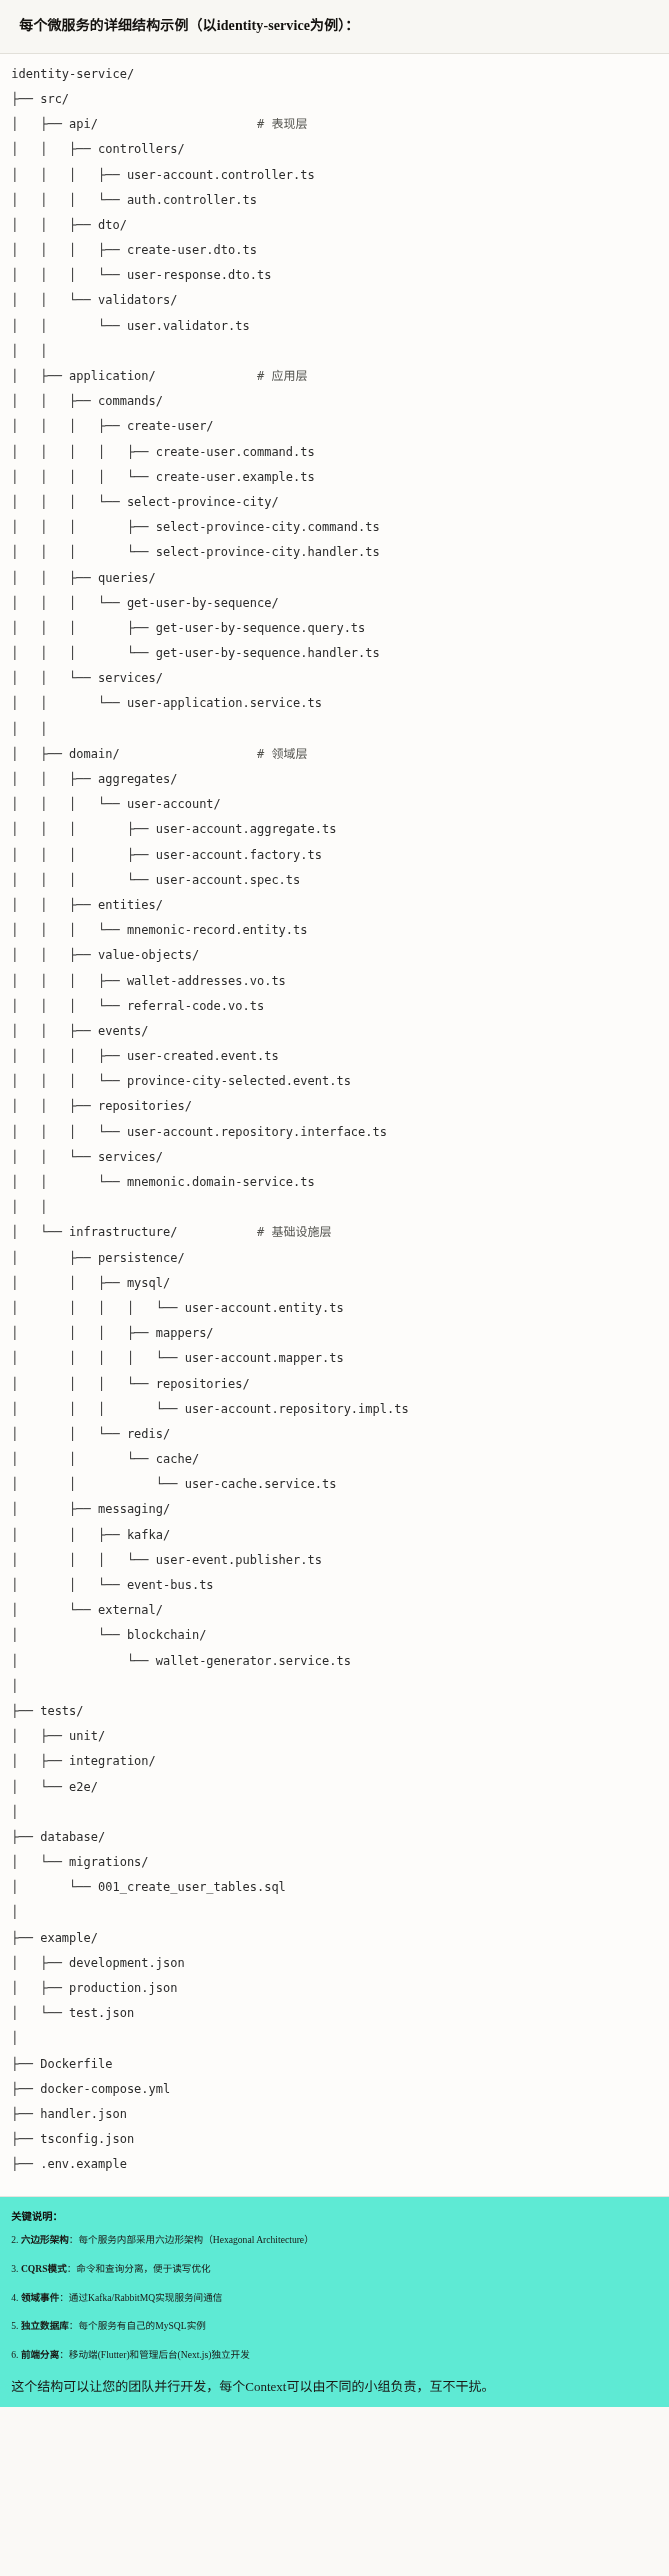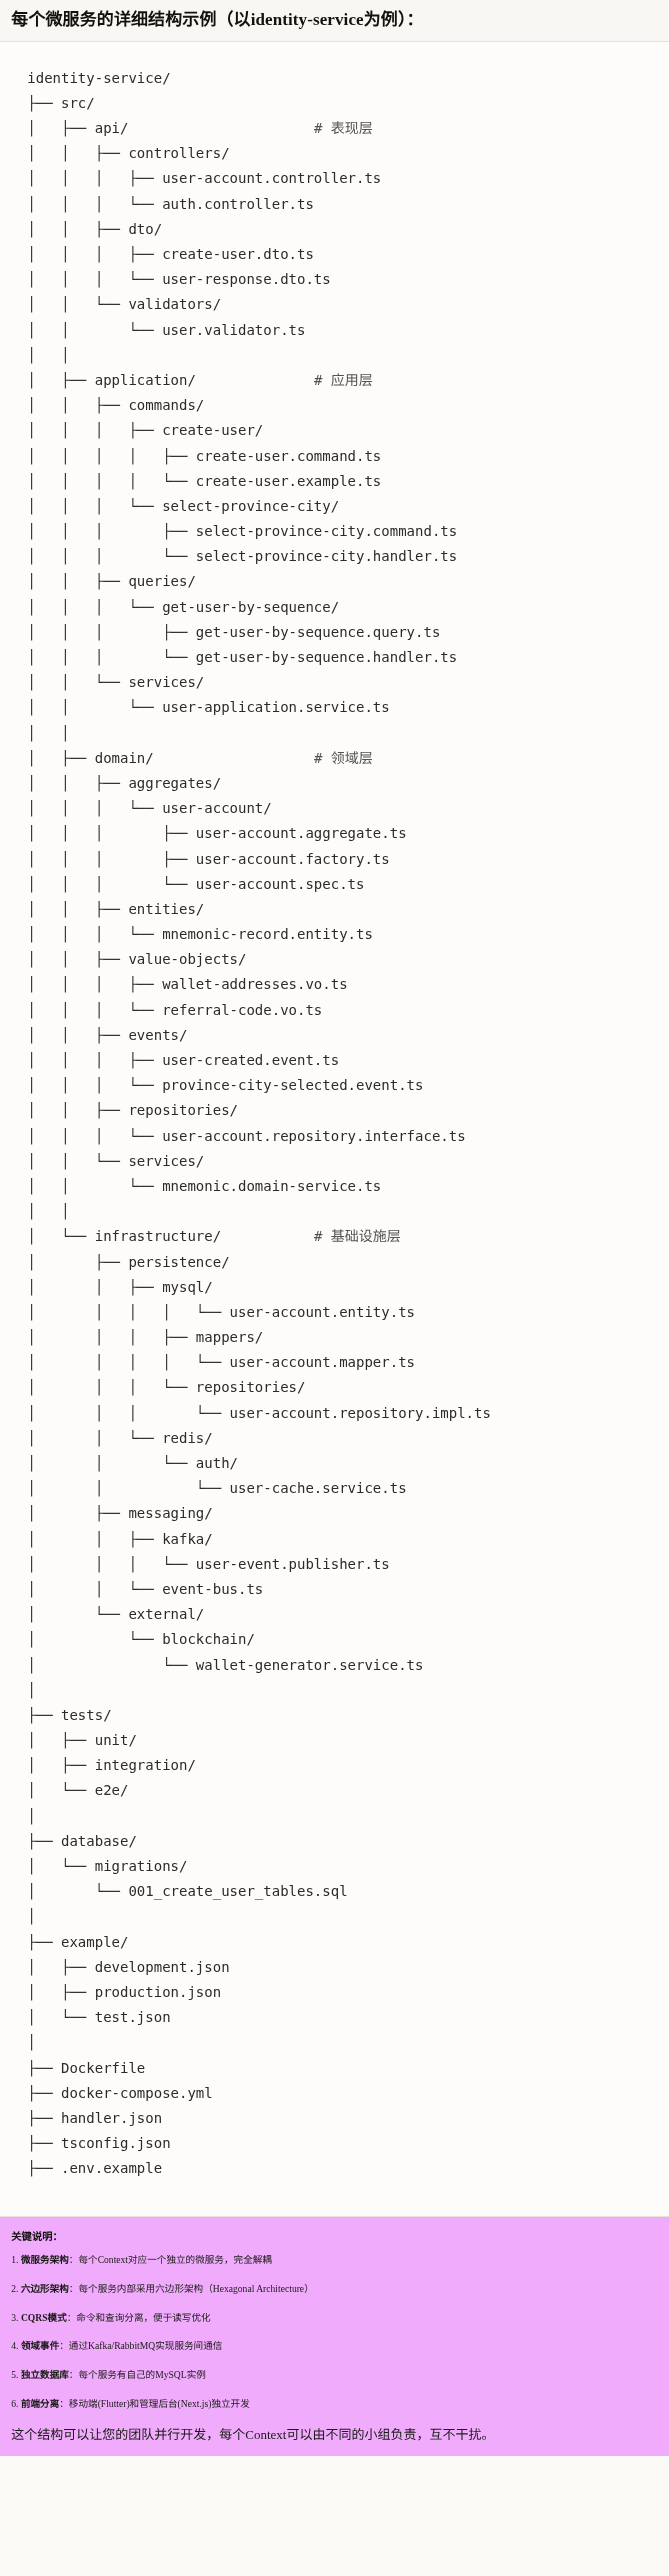--- a/index.html
+++ b/index.html
@@ -23,61 +23,61 @@
 
   
   .header-band {
     box-sizing: border-box;
     width: 100%;
     padding: 8.8px 11.3px 10px 11.3px;
     background: #f8f7f3;
     border-bottom: 0.6px solid #e2e0d9;
   }
   .doc-title {
-    margin: 0;
+    margin: 8px;
     font-family: "Liberation Serif", "DejaVu Serif", serif;
     font-weight: bold;
-    font-size: 17px;
+    font-size: 14px;
     line-height: 1.3;
     letter-spacing: 0.1px;
     color: #14120f;
   }
 
   
   .tree-block {
     box-sizing: border-box;
     width: 100%;
     background: #fdfcfa;
     padding: 13.8px 11.3px 12.5px 11.3px;
     border-bottom: 0.6px solid #e6e4dd;
   }
   .tree-pre {
-    margin: 16px;
+    margin: 0;
     font-family: "DejaVu Sans Mono", "Liberation Mono", monospace;
-    font-size: 14px;
+    font-size: 12px;
     line-height: 12.6px;
     color: #2b2b2b;
     white-space: pre;
     tab-size: 4;
   }
   .tree-line {
     display: block;
     white-space: pre;
     min-height: 12.6px;
   }
   .tree-line .cmt {
     color: #555550;
   }
 
   
   .notes-block {
     box-sizing: border-box;
     width: 100%;
     padding: 11.3px 11.3px 10px 11.3px;
-    background: #f0abfc;
+    background: #5eead4;
   }
   .notes-title {
     margin: 0 0 10px 0;
     font-family: "Liberation Serif", "DejaVu Serif", serif;
     font-weight: bold;
     font-size: 10.3px;
     color: #14120f;
   }
   ol.notes-list {
     list-style: none;
@@ -164,21 +164,21 @@
 <span class="tree-line"><span>│   │</span></span>
 <span class="tree-line"><span>│   └── infrastructure/</span><span class="cmt">           # 基础设施层</span></span>
 <span class="tree-line"><span>│       ├── persistence/</span></span>
 <span class="tree-line"><span>│       │   ├── mysql/</span></span>
 <span class="tree-line"><span>│       │   │   │   └── user-account.entity.ts</span></span>
 <span class="tree-line"><span>│       │   │   ├── mappers/</span></span>
 <span class="tree-line"><span>│       │   │   │   └── user-account.mapper.ts</span></span>
 <span class="tree-line"><span>│       │   │   └── repositories/</span></span>
 <span class="tree-line"><span>│       │   │       └── user-account.repository.impl.ts</span></span>
 <span class="tree-line"><span>│       │   └── redis/</span></span>
-<span class="tree-line"><span>│       │       └── auth/</span></span>
+<span class="tree-line"><span>│       │       └── cache/</span></span>
 <span class="tree-line"><span>│       │           └── user-cache.service.ts</span></span>
 <span class="tree-line"><span>│       ├── messaging/</span></span>
 <span class="tree-line"><span>│       │   ├── kafka/</span></span>
 <span class="tree-line"><span>│       │   │   └── user-event.publisher.ts</span></span>
 <span class="tree-line"><span>│       │   └── event-bus.ts</span></span>
 <span class="tree-line"><span>│       └── external/</span></span>
 <span class="tree-line"><span>│           └── blockchain/</span></span>
 <span class="tree-line"><span>│               └── wallet-generator.service.ts</span></span>
 <span class="tree-line"><span>│</span></span>
 <span class="tree-line"><span>├── tests/</span></span>
@@ -199,21 +199,20 @@
 <span class="tree-line"><span>├── docker-compose.yml</span></span>
 <span class="tree-line"><span>├── handler.json</span></span>
 <span class="tree-line"><span>├── tsconfig.json</span></span>
 <span class="tree-line"><span>├── .env.example</span></span>
 </pre>
   </div>
 
   <div class="notes-block">
     <h2 class="notes-title">关键说明：</h2>
     <ol class="notes-list" id="notes-list">
-        <li><span class="note-num">1. </span><span class="note-term">微服务架构</span><span class="note-sep">：</span><span class="note-text">每个Context对应一个独立的微服务，完全解耦</span></li>
         <li><span class="note-num">2. </span><span class="note-term">六边形架构</span><span class="note-sep">：</span><span class="note-text">每个服务内部采用六边形架构（Hexagonal Architecture）</span></li>
         <li><span class="note-num">3. </span><span class="note-term">CQRS模式</span><span class="note-sep">：</span><span class="note-text">命令和查询分离，便于读写优化</span></li>
         <li><span class="note-num">4. </span><span class="note-term">领域事件</span><span class="note-sep">：</span><span class="note-text">通过Kafka/RabbitMQ实现服务间通信</span></li>
         <li><span class="note-num">5. </span><span class="note-term">独立数据库</span><span class="note-sep">：</span><span class="note-text">每个服务有自己的MySQL实例</span></li>
         <li><span class="note-num">6. </span><span class="note-term">前端分离</span><span class="note-sep">：</span><span class="note-text">移动端(Flutter)和管理后台(Next.js)独立开发</span></li>
       </ol>
     <p class="closing">这个结构可以让您的团队并行开发，每个Context可以由不同的小组负责，互不干扰。</p>
   </div>
 
 </div>

